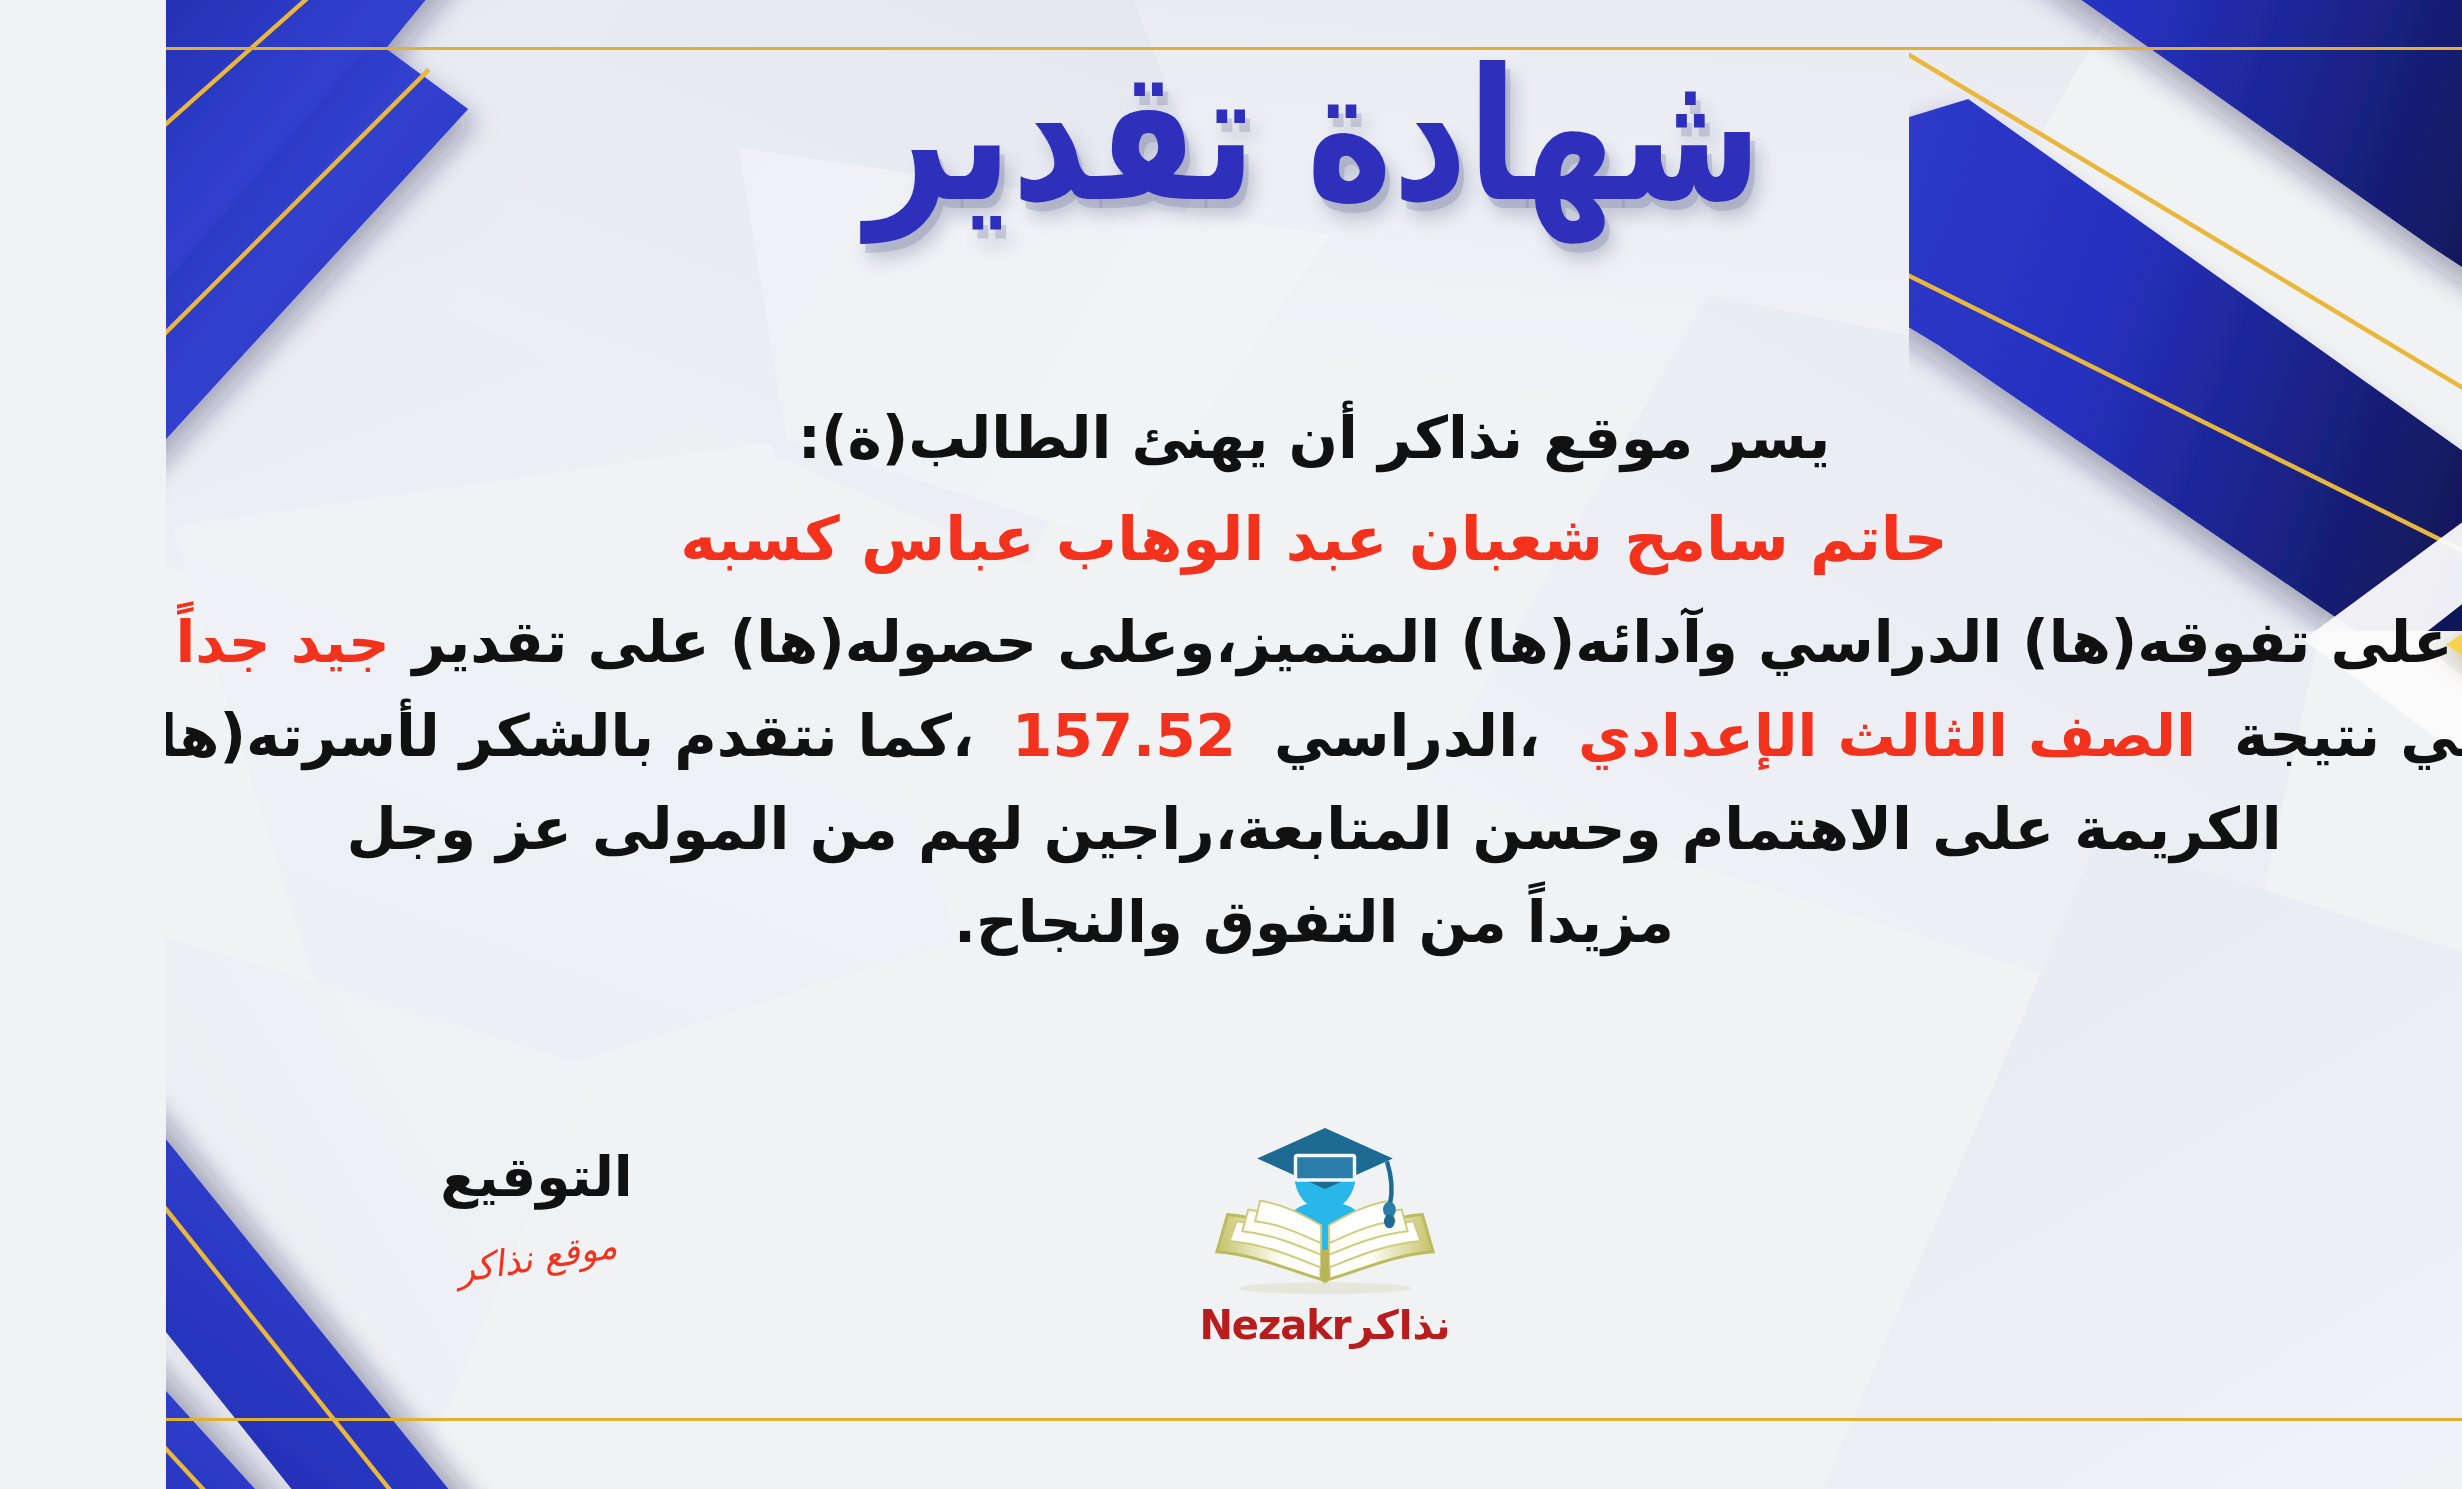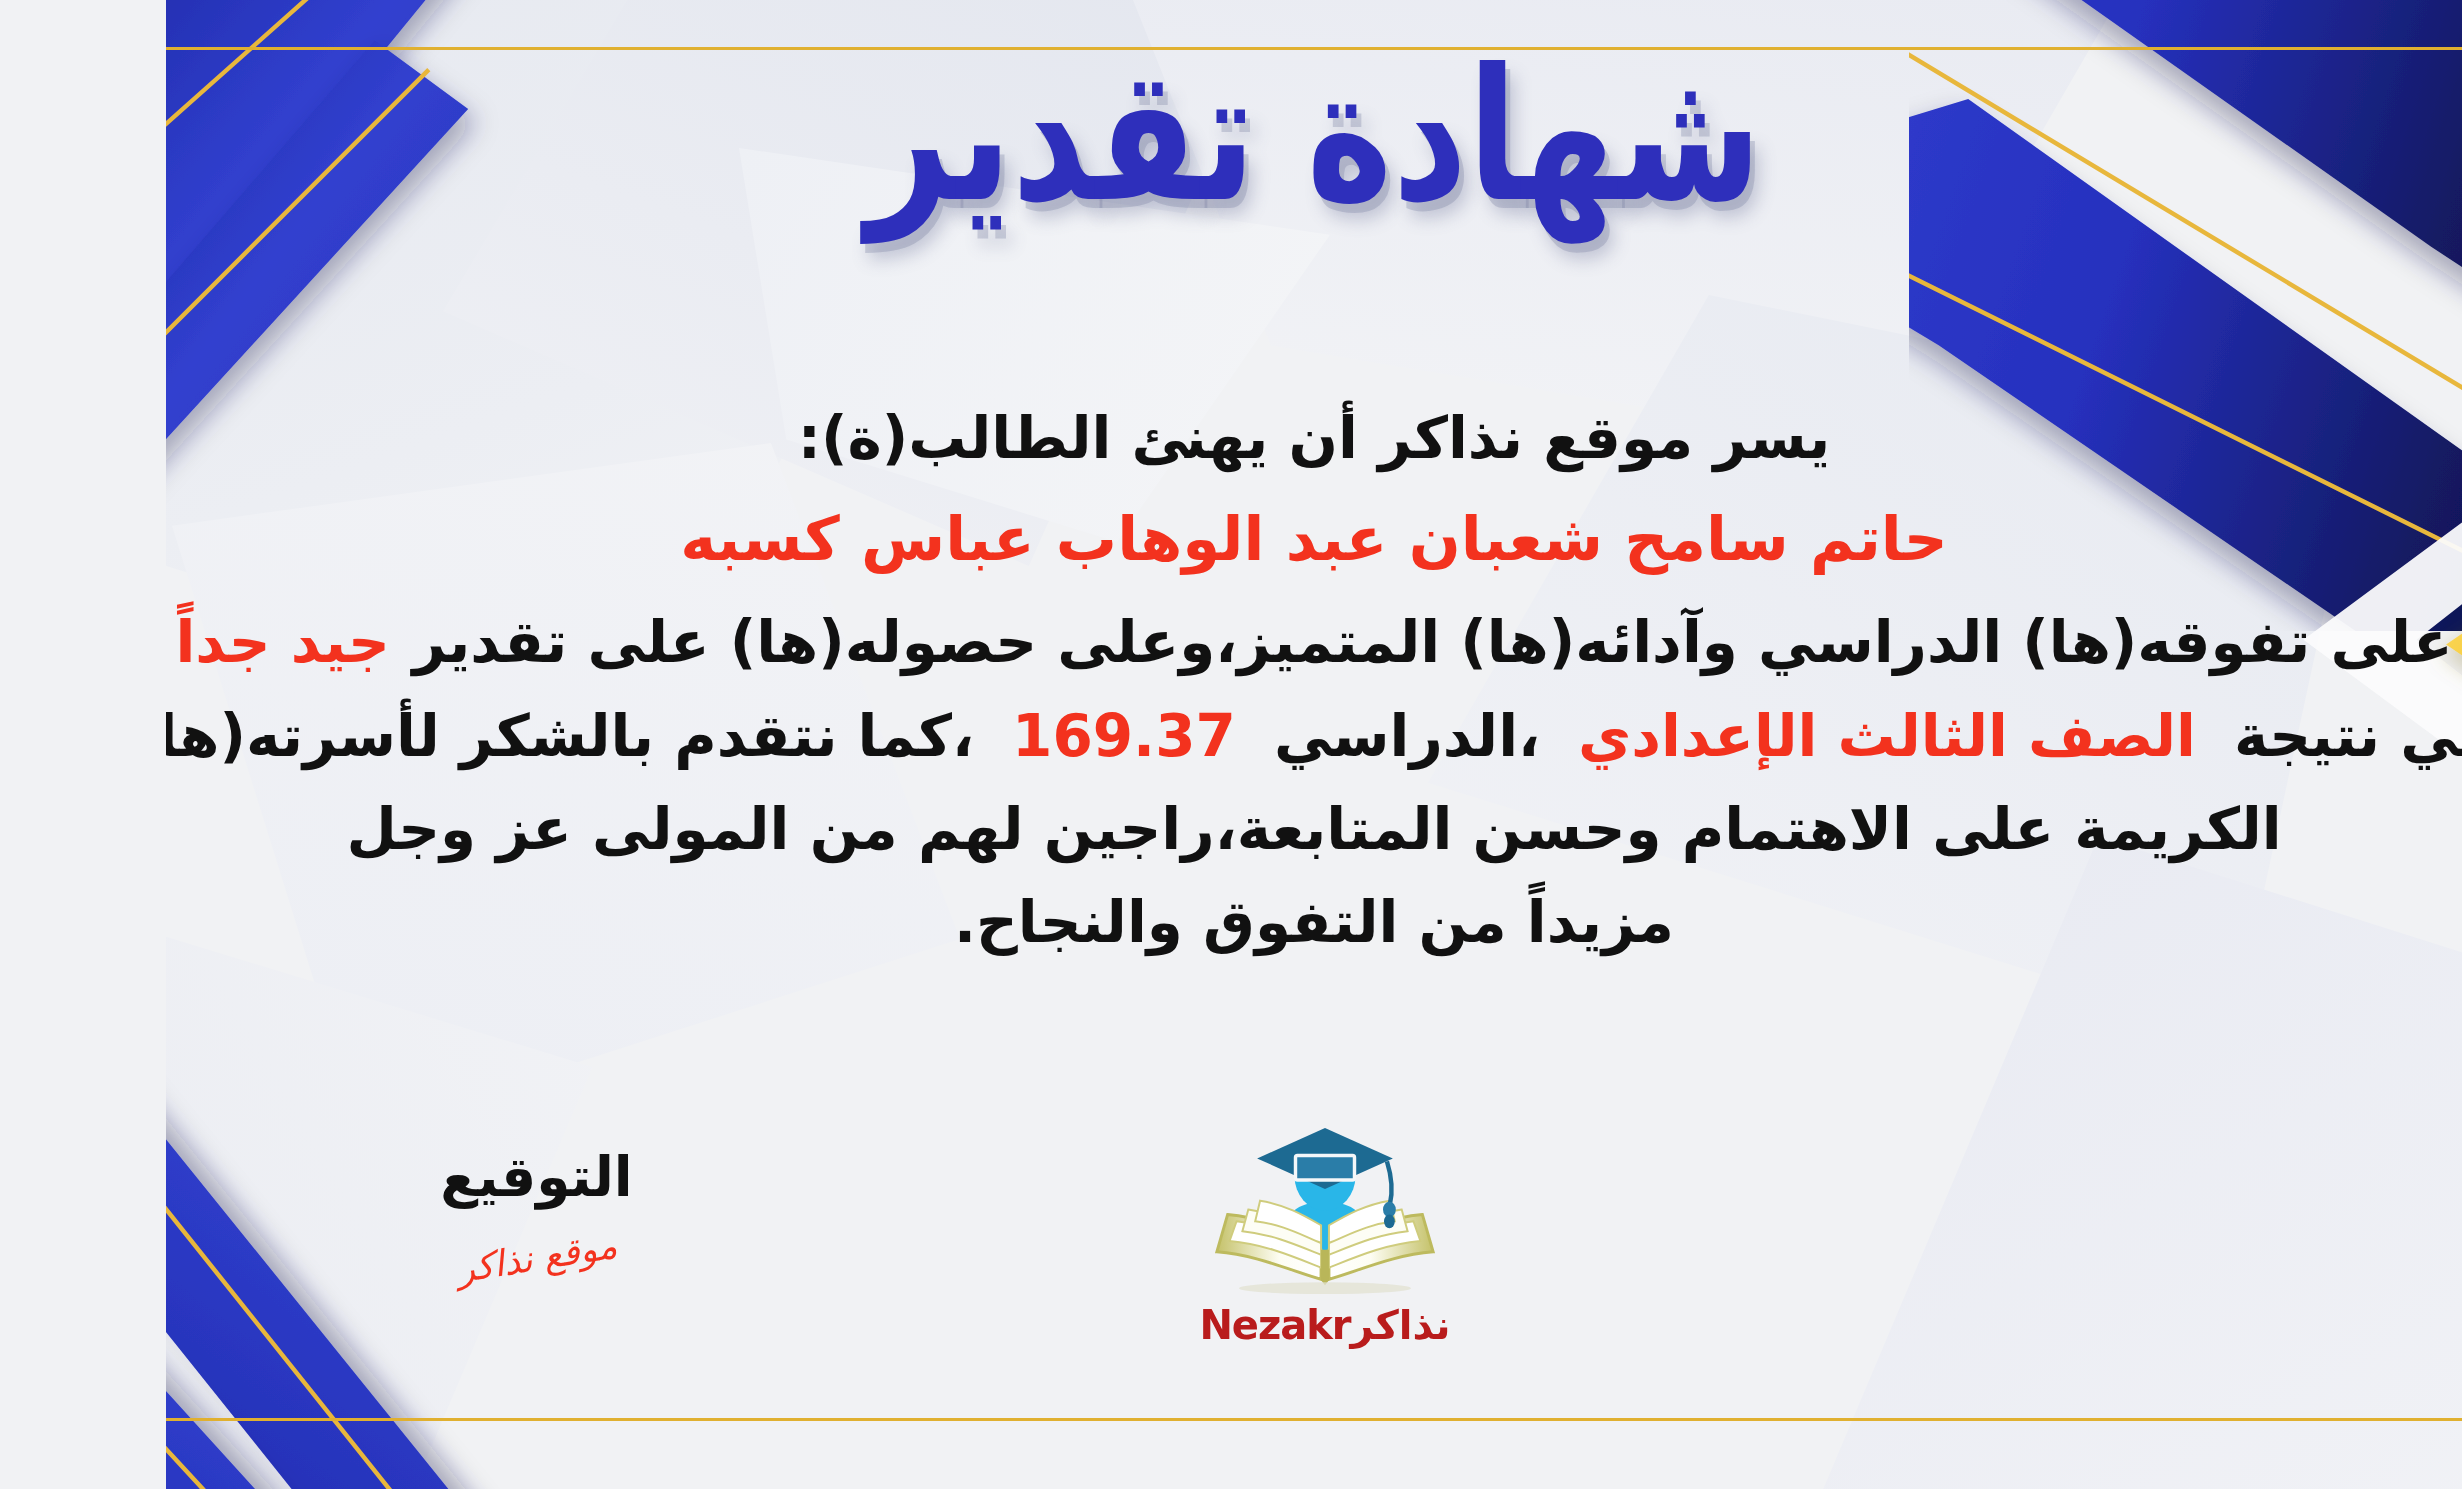--- a/index.html
+++ b/index.html
@@ -278,21 +278,21 @@
 
     <div class="line line-intro">يسر موقع نذاكر أن يهنئ الطالب(ة):</div>
 
     <div class="line line-name">حاتم سامح شعبان عبد الوهاب عباس كسبه</div>
 
     <div class="line line-body">
       <span>على تفوقه(ها) الدراسي وآدائه(ها) المتميز،وعلى حصوله(ها) على تقدير</span><span class="sp-wide"></span><span class="hl-red">جيد جداً</span>
     </div>
 
     <div class="line line-body">
-      <span>في نتيجة</span><span class="sp-xwide"></span><span class="hl-red">الصف الثالث الإعدادي</span><span class="sp-xwide"></span><span>،الدراسي</span><span class="sp-xwide"></span><span class="hl-red">169.37</span><span class="sp-xwide"></span><span>،كما نتقدم بالشكر لأسرته(ها)</span>
+      <span>في نتيجة</span><span class="sp-xwide"></span><span class="hl-red">الصف الثالث الإعدادي</span><span class="sp-xwide"></span><span>،الدراسي</span><span class="sp-xwide"></span><span class="hl-red">157.52</span><span class="sp-xwide"></span><span>،كما نتقدم بالشكر لأسرته(ها)</span>
     </div>
 
     <div class="line line-body">الكريمة على الاهتمام وحسن المتابعة،راجين لهم من المولى عز وجل</div>
 
     <div class="line line-final">مزيداً من التفوق والنجاح.</div>
   </div>
 
   <div class="sig-block">
     <div class="sig-label">التوقيع</div>
     <div class="sig-script">موقع نذاكر</div>

